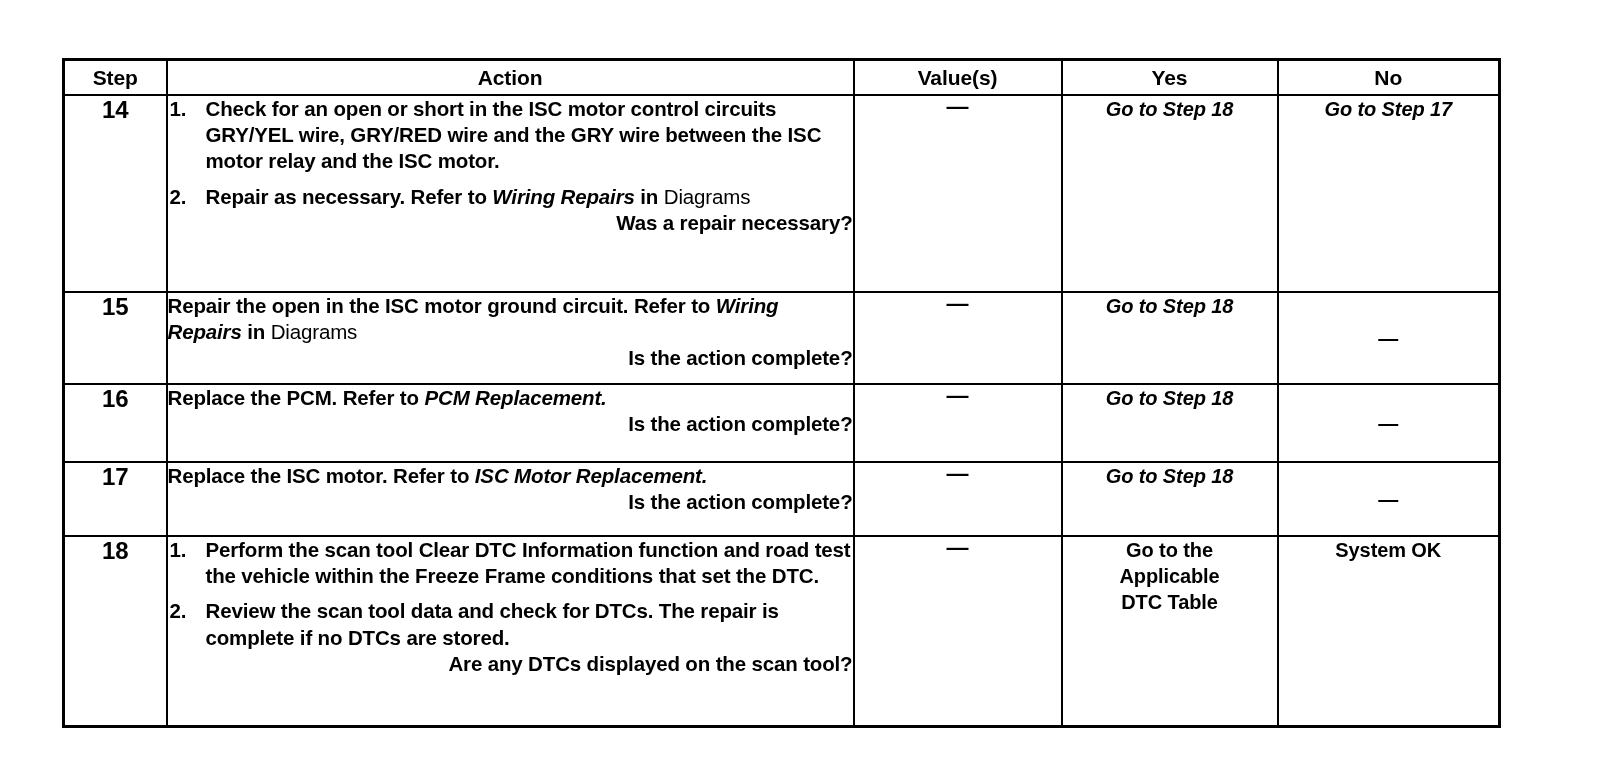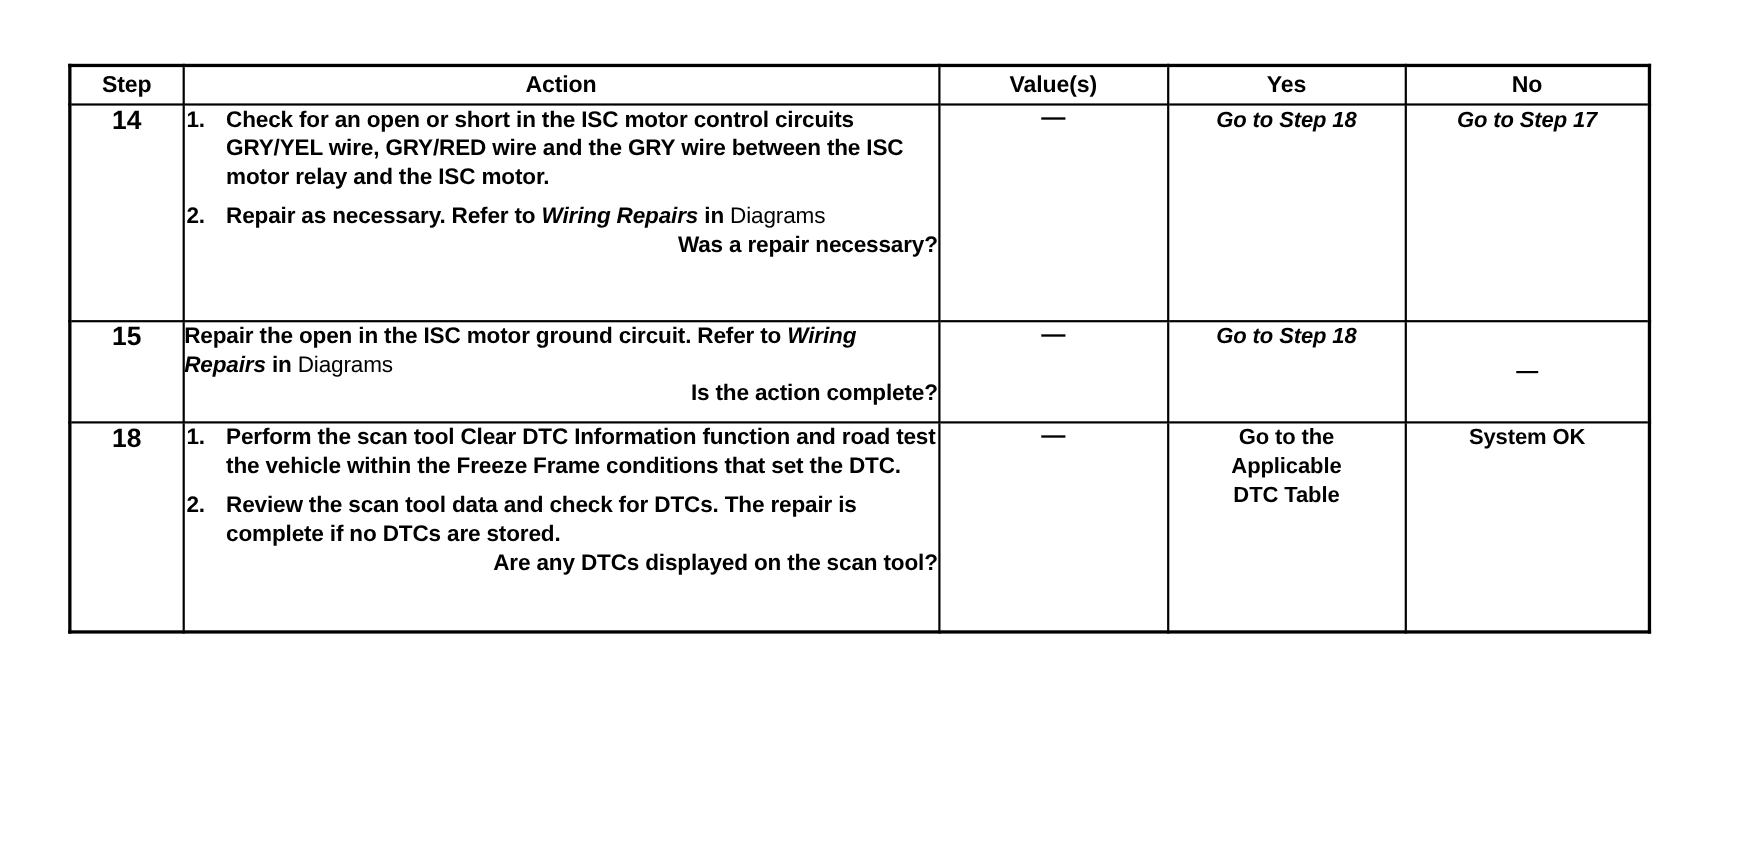--- a/index.html
+++ b/index.html
@@ -194,20 +194,40 @@
         <tr style="height: 92px;">
           <td class="cell-step">15</td>
           <td class="cell-action">
             <div class="plain-line"><span>Repair the open in the ISC motor ground circuit. Refer to </span><span class="ital">Wiring Repairs</span><span> in </span><span class="light">Diagrams</span></div>
             <div class="question">Is the action complete?</div>
           </td>
           <td class="cell-value"><span class="dash">—</span></td>
           <td class="cell-branch"><span class="branch-italic">Go to Step 18</span></td>
           <td class="cell-branch centerdash"><span class="branch-plain">—</span></td>
         </tr>
+        <tr style="height: 78px;">
+          <td class="cell-step">16</td>
+          <td class="cell-action">
+            <div class="plain-line"><span>Replace the PCM. Refer to </span><span class="ital">PCM Replacement.</span></div>
+            <div class="question">Is the action complete?</div>
+          </td>
+          <td class="cell-value"><span class="dash">—</span></td>
+          <td class="cell-branch"><span class="branch-italic">Go to Step 18</span></td>
+          <td class="cell-branch centerdash"><span class="branch-plain">—</span></td>
+        </tr>
+        <tr style="height: 74px;">
+          <td class="cell-step">17</td>
+          <td class="cell-action">
+            <div class="plain-line"><span>Replace the ISC motor. Refer to </span><span class="ital">ISC Motor Replacement.</span></div>
+            <div class="question">Is the action complete?</div>
+          </td>
+          <td class="cell-value"><span class="dash">—</span></td>
+          <td class="cell-branch"><span class="branch-italic">Go to Step 18</span></td>
+          <td class="cell-branch centerdash"><span class="branch-plain">—</span></td>
+        </tr>
         <tr style="height: 190px;">
           <td class="cell-step">18</td>
           <td class="cell-action">
             <ul class="num-list">
               <li><span class="num-marker">1.</span><span>Perform the scan tool Clear DTC Information function and road test the vehicle within the Freeze Frame conditions that set the DTC.</span></li>
               <li><span class="num-marker">2.</span><span>Review the scan tool data and check for DTCs. The repair is complete if no DTCs are stored.</span></li>
             </ul>
             <div class="question">Are any DTCs displayed on the scan tool?</div>
           </td>
           <td class="cell-value"><span class="dash">—</span></td>

